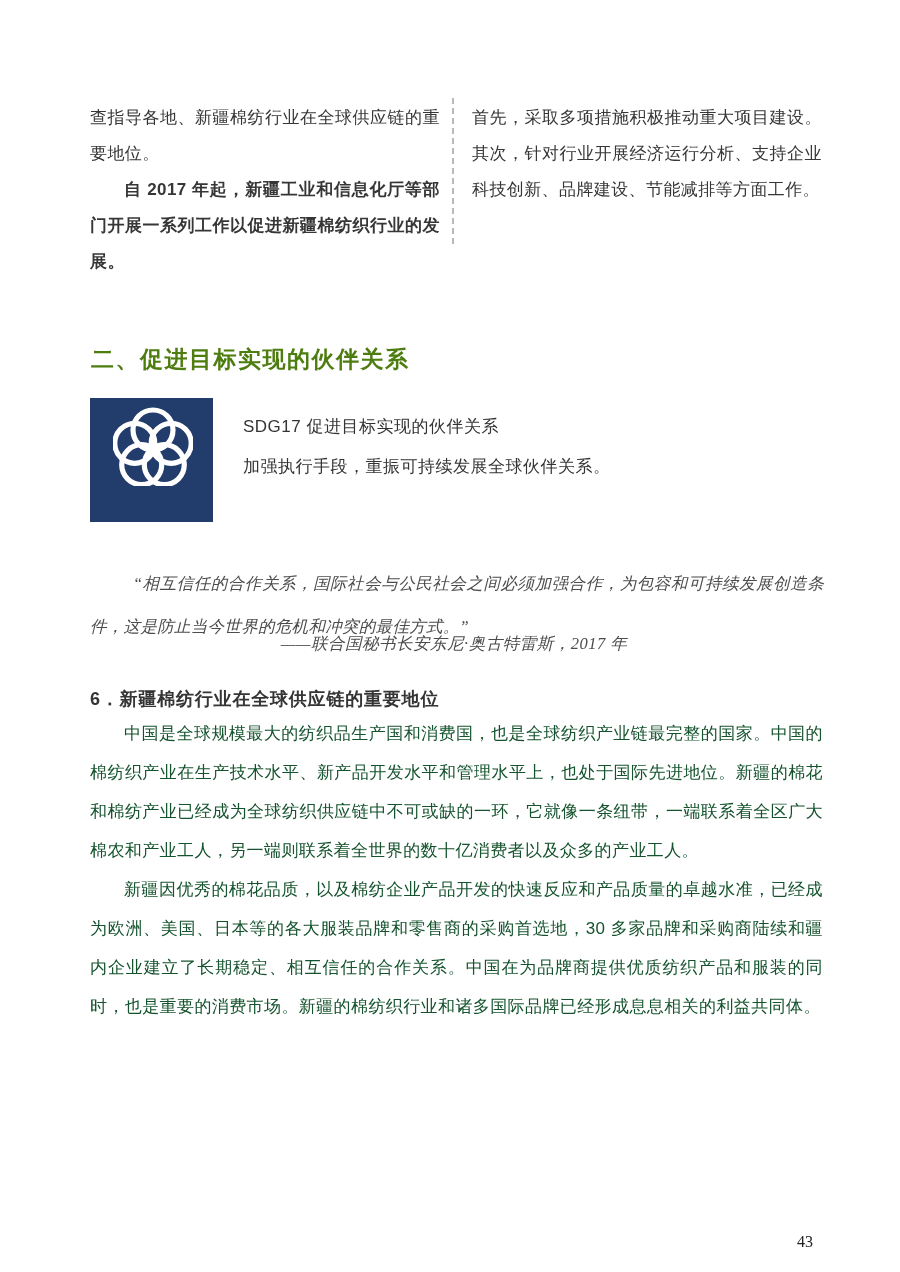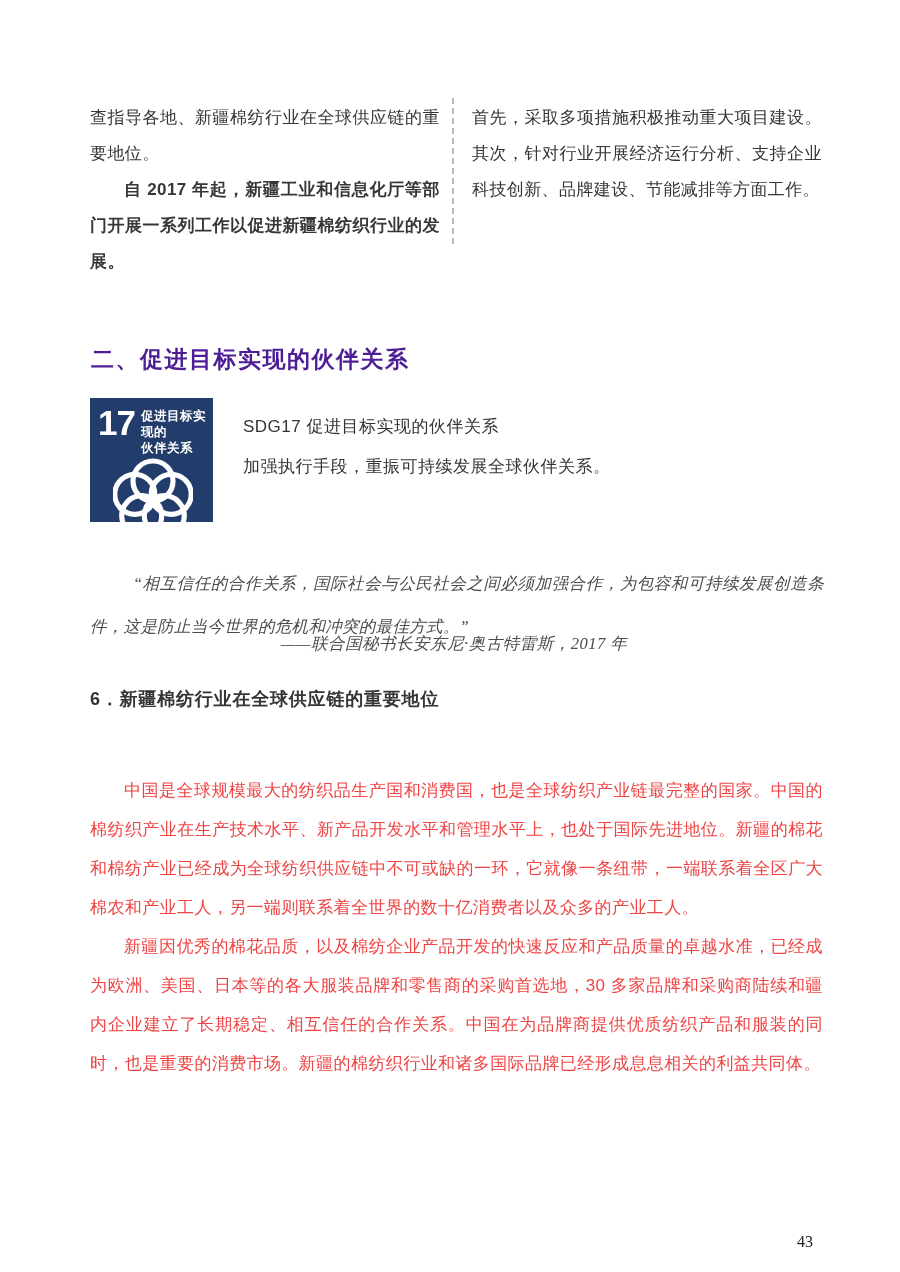--- a/index.html
+++ b/index.html
@@ -22,21 +22,21 @@
   .col-left{left:90px;}
   .col-right{left:472px;}
   .p-indent{text-indent:2em;font-weight:bold;}
   .col-divider{
     position:absolute;left:452px;top:98px;height:146px;width:0;
     border-left:2px dashed #b9b9b9;
   }
   
   .section-heading{
     position:absolute;left:91px;top:344px;margin:0;
-    font-size:23px;font-weight:bold;color:#4c1d95;letter-spacing:1.5px;
+    font-size:23px;font-weight:bold;color:#4d7c0f;letter-spacing:1.5px;
   }
   
   .sdg-badge{
     position:absolute;left:90px;top:398px;width:123px;height:124px;
     background:var(--sdg-color,#223c6b);
     color:#ffffff;box-sizing:border-box;padding:7px 5px 0 8px;
   }
   .badge-head{display:flex;align-items:flex-start;}
   .badge-num{
     font-size:35px;font-weight:bold;line-height:36px;letter-spacing:-1px;
@@ -66,23 +66,23 @@
     font-family:"Liberation Serif","DejaVu Serif",serif;
     font-style:italic;font-size:16.5px;color:#4c4c4c;
     text-align:center;letter-spacing:.5px;margin:0;
   }
   
   .sub-heading{
     position:absolute;left:90px;top:687px;margin:0;
     font-size:18px;font-weight:bold;color:#353535;letter-spacing:.8px;
   }
   .body-text{
-    position:absolute;left:90px;top:771px;width:733px;
+    position:absolute;left:90px;top:714px;width:733px;
     font-size:17px;line-height:39px;text-align:justify;
-    color:#ef4444;letter-spacing:.4px;
+    color:#14532d;letter-spacing:.4px;
   }
   .body-text p{margin:0;text-indent:2em;}
   
   .page-number{
     position:absolute;left:797px;top:1233px;
     font-family:"Liberation Serif","DejaVu Serif",serif;
     font-size:16px;color:#222222;text-align:right;
   }
 </style>
 </head>
@@ -95,27 +95,20 @@
     <p class="p-indent">自 2017 年起，新疆工业和信息化厅等部门开展一系列工作以促进新疆棉纺织行业的发展。</p>
   </div>
   <div class="col-divider"></div>
   <div class="col col-right">
     <p>首先，采取多项措施积极推动重大项目建设。其次，针对行业开展经济运行分析、支持企业科技创新、品牌建设、节能减排等方面工作。</p>
   </div>
 
   <h2 class="section-heading">二、促进目标实现的伙伴关系</h2>
 
   <div class="sdg-badge">
-    <div class="badge-head">
-      <span class="badge-num">17</span>
-      <span class="badge-label">
-        <span>促进目标实现的</span>
-        <span>伙伴关系</span>
-      </span>
-    </div>
     <svg class="badge-flower" width="80" height="80" viewBox="0 0 100 100" aria-hidden="true">
       <g fill="none" stroke="#ffffff" stroke-width="6.5">
         <circle cx="50" cy="30" r="25"></circle>
         <circle cx="72.8" cy="46.6" r="25"></circle>
         <circle cx="64.1" cy="73.4" r="25"></circle>
         <circle cx="35.9" cy="73.4" r="25"></circle>
         <circle cx="27.2" cy="46.6" r="25"></circle>
       </g>
     </svg>
   </div>

